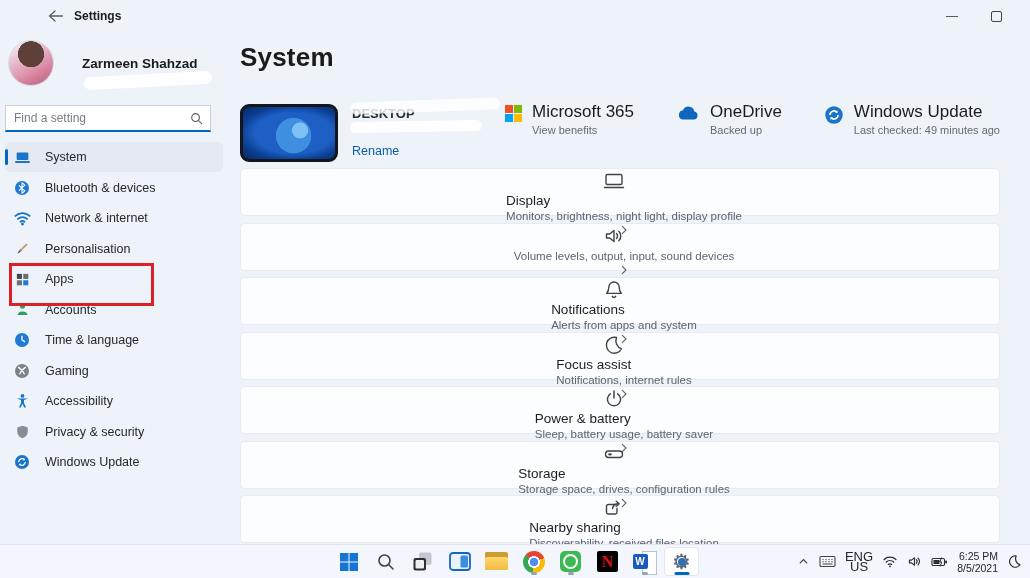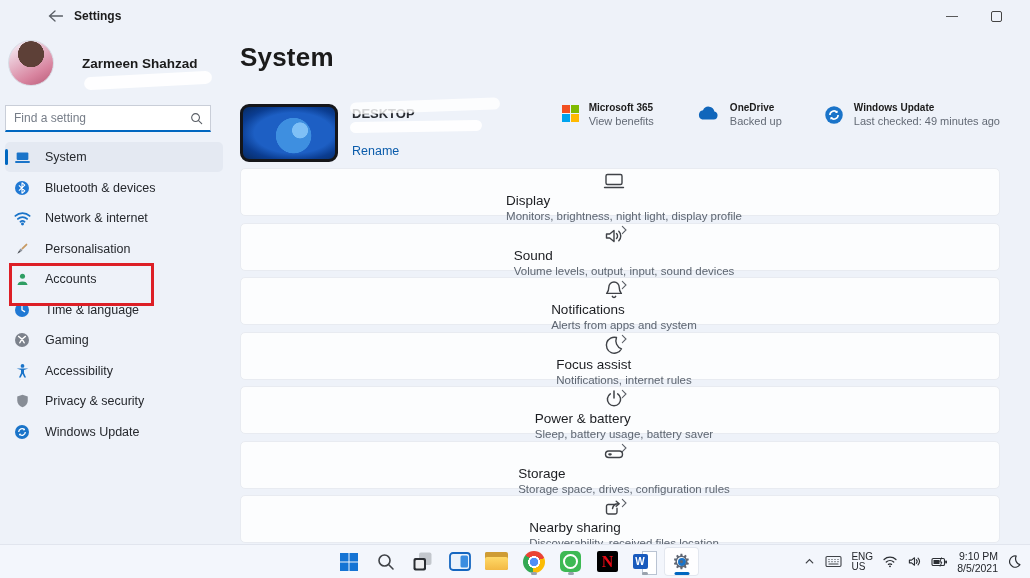--- a/index.html
+++ b/index.html
@@ -48,21 +48,21 @@
       radial-gradient(circle at 55% 55%,#3e8fe0 0 30%,transparent 31%),
       radial-gradient(ellipse at 55% 50%,#1d5fc4 0 55%,#0b3d91 75%,#072a60 100%);}
   .device-info{margin-left:14px;position:relative;width:190px;}
   .device-name{font-size:13px;font-weight:700;color:#2a2d33;margin-top:2px;}
   .dn-scribble1{left:-2px;top:-4px;width:150px;height:12px;transform:rotate(-2deg);background:rgba(255,255,255,.8);}
   .dn-scribble2{left:-2px;top:17px;width:132px;height:11px;transform:rotate(-1deg);background:rgba(255,255,255,.92);}
   .rename-link{position:absolute;left:0;top:40px;font-size:12.5px;color:#0b5cab;}
   .status-row{position:absolute;top:70px;right:30px;display:flex;gap:42px;}
   .status-item{display:flex;align-items:flex-start;gap:10px;}
   .status-ico{margin-top:3px;}
-  .status-title{font-size:10px;font-weight:700;color:#1b1b1b;}
+  .status-title{font-size:17px;font-weight:400;color:#1b1b1b;}
   .status-sub{font-size:11px;color:#636a75;margin-top:2px;}
   .cards{position:absolute;left:0;top:136px;right:30px;}
   .card{height:48px;margin-bottom:6.5px;background:#fcfdfe;border:1px solid #e8ebf1;border-radius:5px;
         display:flex;align-items:center;padding:0 14px 0 22px;box-sizing:border-box;flex-direction:column;}
   .card-ico{width:24px;height:24px;margin-right:20px;}
   .card-col{flex:1;}
   .card-title{font-size:13.5px;color:#1b1d21;}
   .card-sub{font-size:11.5px;color:#5d6570;margin-top:2px;}
   
   .taskbar{position:absolute;left:0;bottom:0;width:1030px;height:33px;background:#f3f6fc;border-top:1px solid #e1e5ee;}
@@ -72,21 +72,21 @@
   .run-dash{position:absolute;bottom:1px;left:50%;transform:translateX(-50%);width:6px;height:3px;border-radius:2px;background:#9aa2ad;}
   .tb-app.active .run-dash{width:15px;background:#0067c0;}
   .netflix{width:21px;height:21px;background:#000;color:#e50914;font-family:"Liberation Serif",serif;
            font-weight:700;font-size:16px;display:flex;align-items:center;justify-content:center;border-radius:2px;}
   .whatsapp{width:21px;height:21px;border-radius:5px;background:#3db954;display:flex;align-items:center;justify-content:center;}
   .whatsapp .ring{width:11px;height:11px;border:2.5px solid #fff;border-radius:50%;}
   .gear-wrap{position:relative;width:24px;height:24px;display:flex;align-items:center;justify-content:center;}
   .gear-dot{position:absolute;width:8px;height:8px;border-radius:50%;background:#1a74c9;}
   .gear-glyph{position:relative;font-size:21px;line-height:1;color:#5f6673;}
   .tray{position:absolute;right:4px;top:0;height:33px;display:flex;align-items:center;gap:9px;padding-right:4px;}
-  .tray-lang{font-size:10px;line-height:10px;color:#23262b;font-weight:400;}
+  .tray-lang{font-size:13px;line-height:10px;color:#23262b;text-align:center;font-weight:400;}
   .tray-clock{font-size:10.5px;line-height:12px;color:#23262b;text-align:right;}
   .tray-item{display:flex;align-items:center;justify-content:center;}
   .word-ico{position:relative;width:24px;height:22px;}
   .word-page{position:absolute;right:0;top:0;width:13px;height:22px;background:#fff;border:1px solid #b9c3d2;}
   .word-sq{position:absolute;left:0;top:3px;width:15px;height:15px;background:#185abd;color:#fff;
            font-size:10px;font-weight:700;display:flex;align-items:center;justify-content:center;border-radius:2px;}
   .chrome-ico{width:22px;height:22px;border-radius:50%;
     background:
       radial-gradient(circle,#4f8ef7 0 27%,#fff 28% 38%,transparent 39%),
       conic-gradient(from -50deg,#ea4335 0 33%,#fbbc05 0 66%,#34a853 0 100%);}
@@ -174,20 +174,31 @@
             <g transform="rotate(45 8 8)">
               <rect x="7.1" y="0.8" width="1.8" height="7.6" rx="0.9" fill="#c79a63"></rect>
               <rect x="6.8" y="8.6" width="2.4" height="2" fill="#8a8f98"></rect>
               <path d="M6.9 10.8h2.2L8 14.6z" fill="#4b4f55"></path>
             </g>
           </svg>
       </span>
       <span class="nav-label">Personalisation</span>
     </div>
 
+    <div class="nav-item">
+      <span class="nav-ico">
+        <svg width="15" height="15" viewBox="0 0 16 16">
+            <rect x="2" y="2" width="5.4" height="5.4" fill="#43474e"></rect>
+            <rect x="8.8" y="2" width="5.4" height="5.4" fill="#6a6f78"></rect>
+            <rect x="2" y="8.8" width="5.4" height="5.4" fill="#6a6f78"></rect>
+            <rect x="8.8" y="8.8" width="5.4" height="5.4" fill="#2079d4"></rect>
+          </svg>
+      </span>
+      <span class="nav-label">Apps</span>
+    </div>
 
     <div class="nav-item">
       <span class="nav-ico">
         <svg width="15" height="15" viewBox="0 0 16 16">
             <circle cx="8" cy="4.6" r="2.7" fill="#2f9e63"></circle>
             <path d="M2.6 13.8a5.5 4.6 0 0 1 10.8 0z" fill="#2f9e63"></path>
           </svg>
       </span>
       <span class="nav-label">Accounts</span>
     </div>
@@ -326,21 +337,20 @@
 
     <div class="card">
       <span class="card-ico">
         <svg width="24" height="24" viewBox="0 0 24 24" fill="none" stroke="#3f4247" stroke-width="1.4" stroke-linecap="round" stroke-linejoin="round">
             <path d="M4.5 10v4h3.2L12 17.5v-11L7.7 10z"></path>
             <path d="M14.5 9.5a3.5 3.5 0 0 1 0 5"></path>
             <path d="M16.8 7.3a6.6 6.6 0 0 1 0 9.4"></path>
           </svg>
       </span>
       <div class="card-col">
-        <div class="card-title">Sound</div>
         <div class="card-sub">Volume levels, output, input, sound devices</div>
       </div>
       <span>
         <svg width="16" height="16" viewBox="0 0 24 24" fill="none" stroke="#5b6067" stroke-width="1.6" stroke-linecap="round">
             <path d="M9.5 6.5 15 12l-5.5 5.5"></path>
           </svg>
       </span>
     </div>
 
     <div class="card">
@@ -533,21 +543,21 @@
     </span>
     <span class="tray-item">
       <svg width="17" height="12" viewBox="0 0 17 12" fill="none" stroke="#2b2e33" stroke-width="1.1">
           <rect x="1" y="2.5" width="12.5" height="7" rx="1.3"></rect>
           <rect x="14.2" y="4.6" width="1.8" height="2.8" rx="0.7" fill="#2b2e33" stroke="none"></rect>
           <rect x="2.5" y="4" width="6" height="4" fill="#2b2e33" stroke="none"></rect>
           <path d="M10.5 1.5 8.8 6h2l-1.7 4.5" stroke="#2b2e33" stroke-width="1" fill="none"></path>
         </svg>
     </span>
     <span class="tray-clock">
-      <div>9:10 PM</div>
+      <div>6:25 PM</div>
       <div>8/5/2021</div>
     </span>
     <span class="tray-item">
       <svg width="15" height="15" viewBox="0 0 16 16" fill="none" stroke="#2b2e33" stroke-width="1.3" stroke-linejoin="round">
           <path d="M9.8 2.2a6 6 0 1 0 4 9.2 6.6 6.6 0 0 1-4-9.2z"></path>
         </svg>
     </span>
   </div>
 </div>
 

